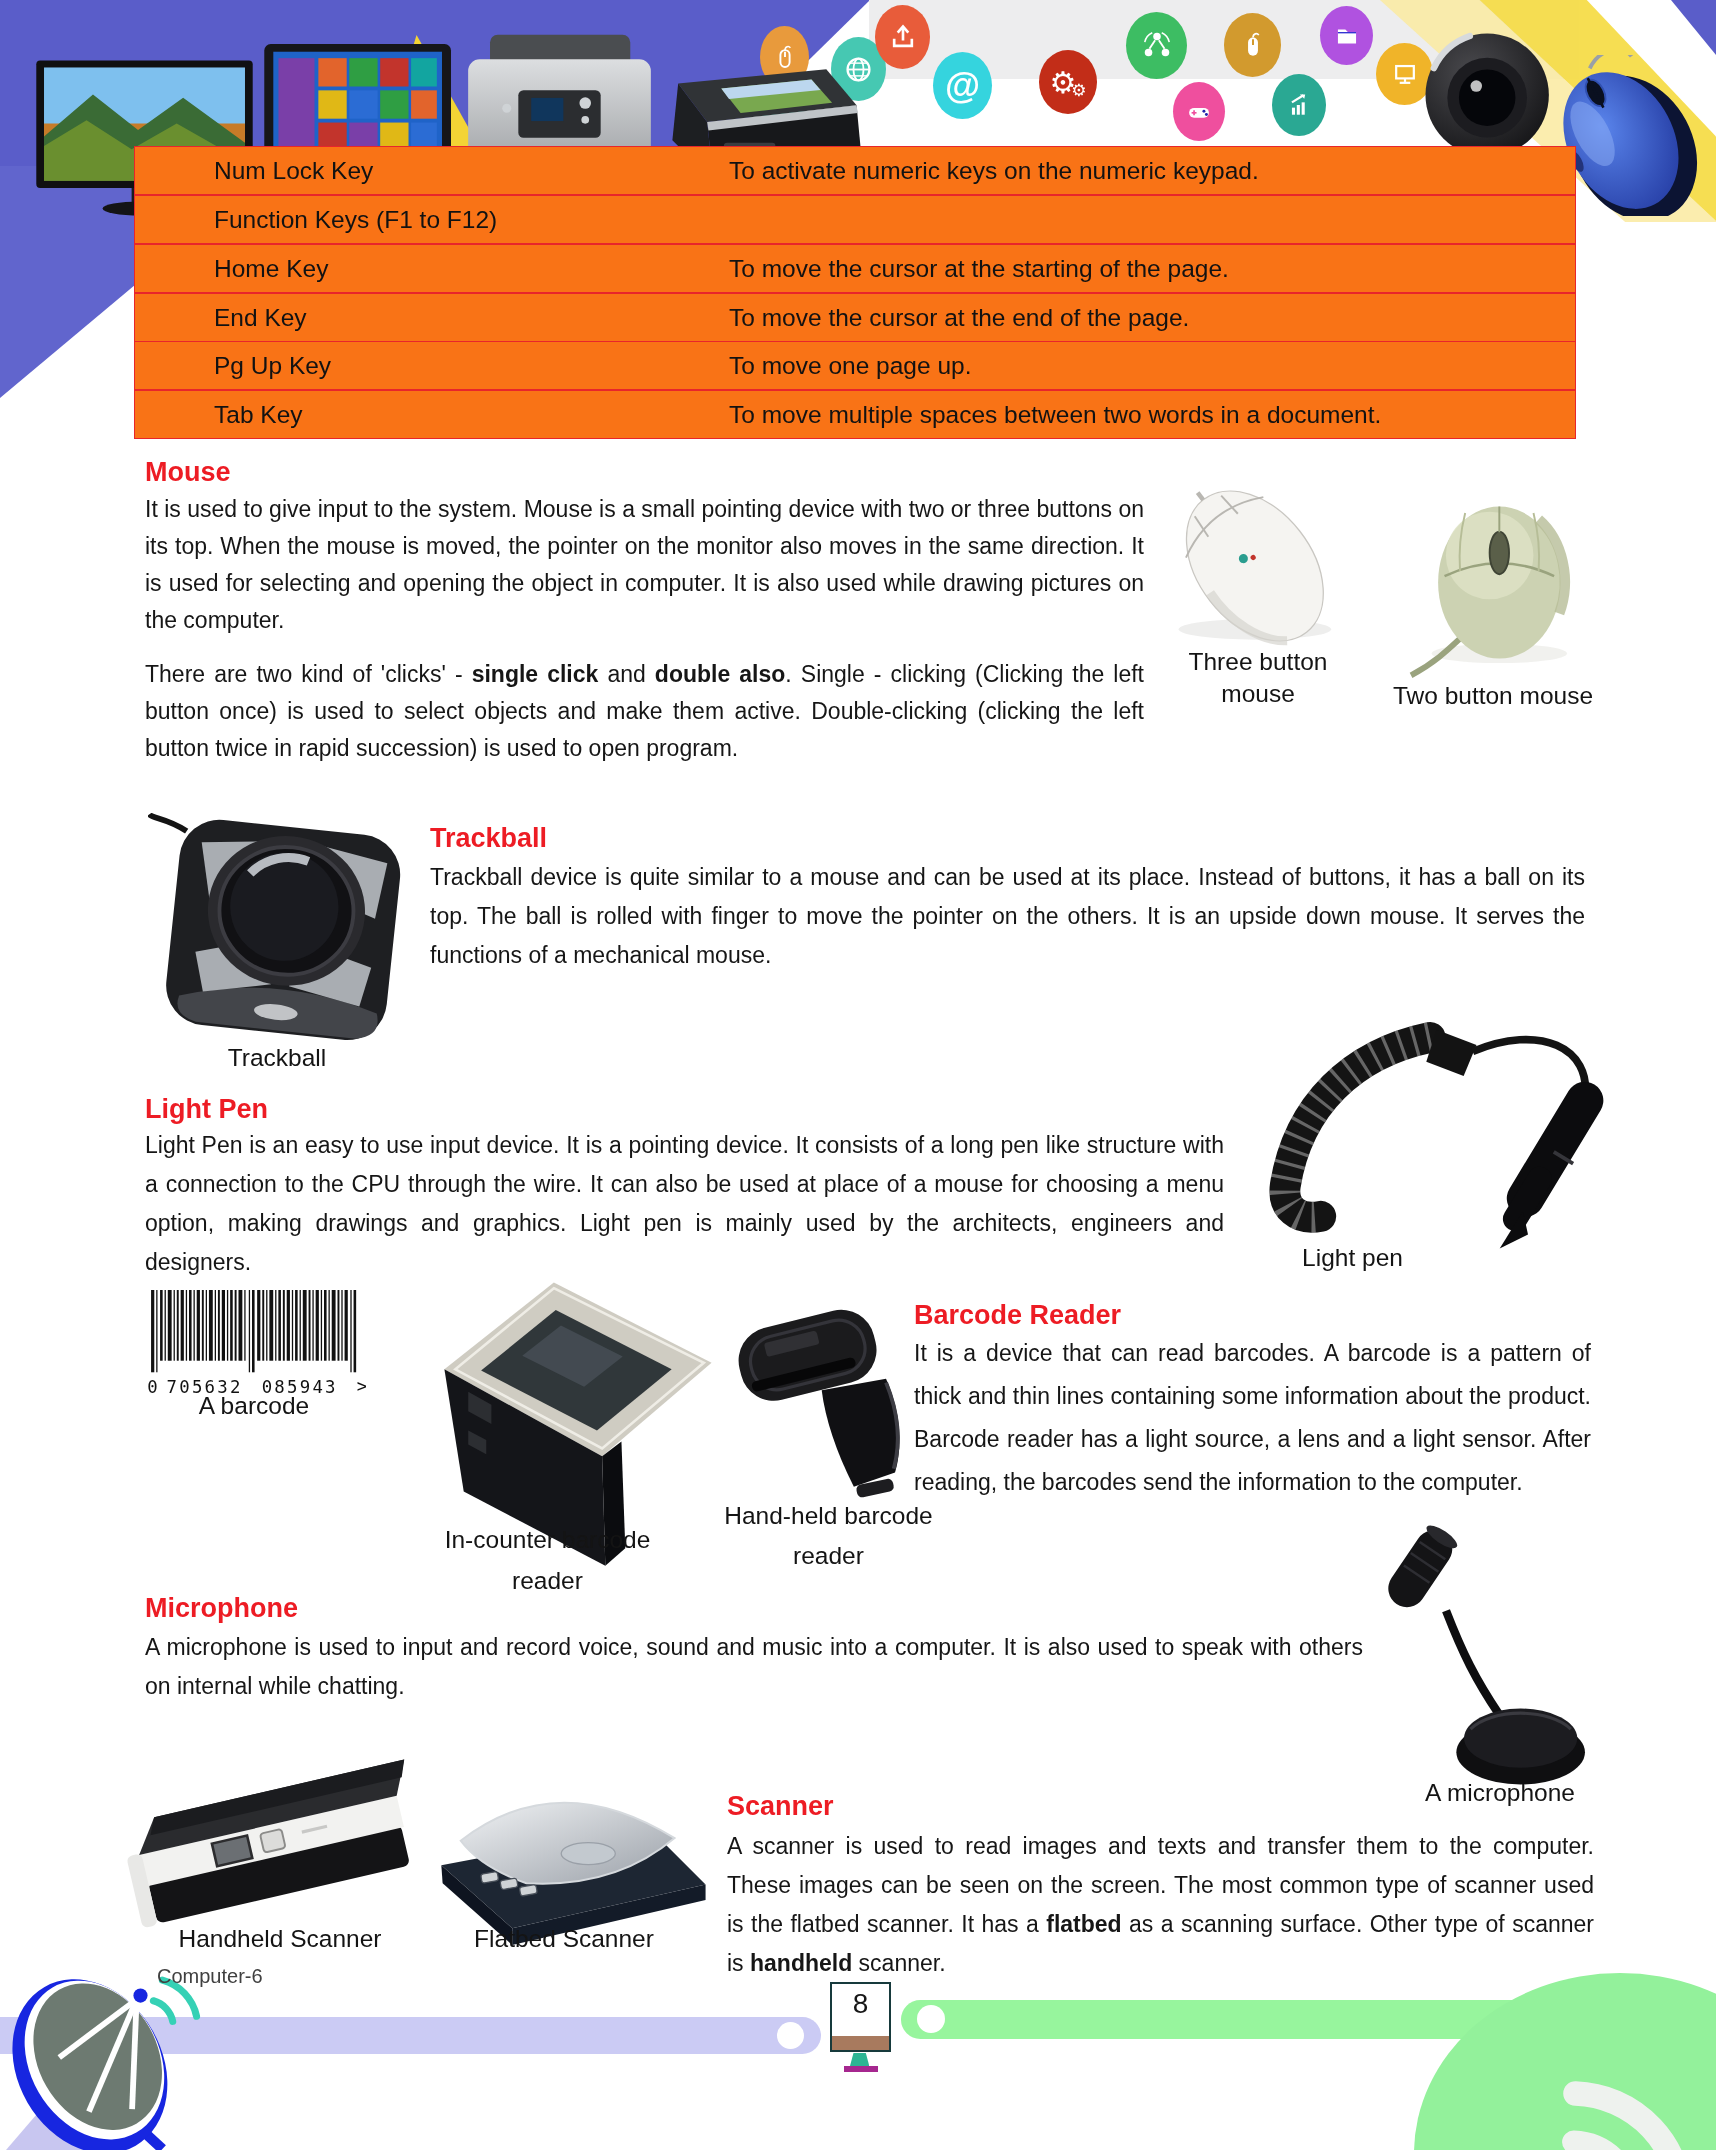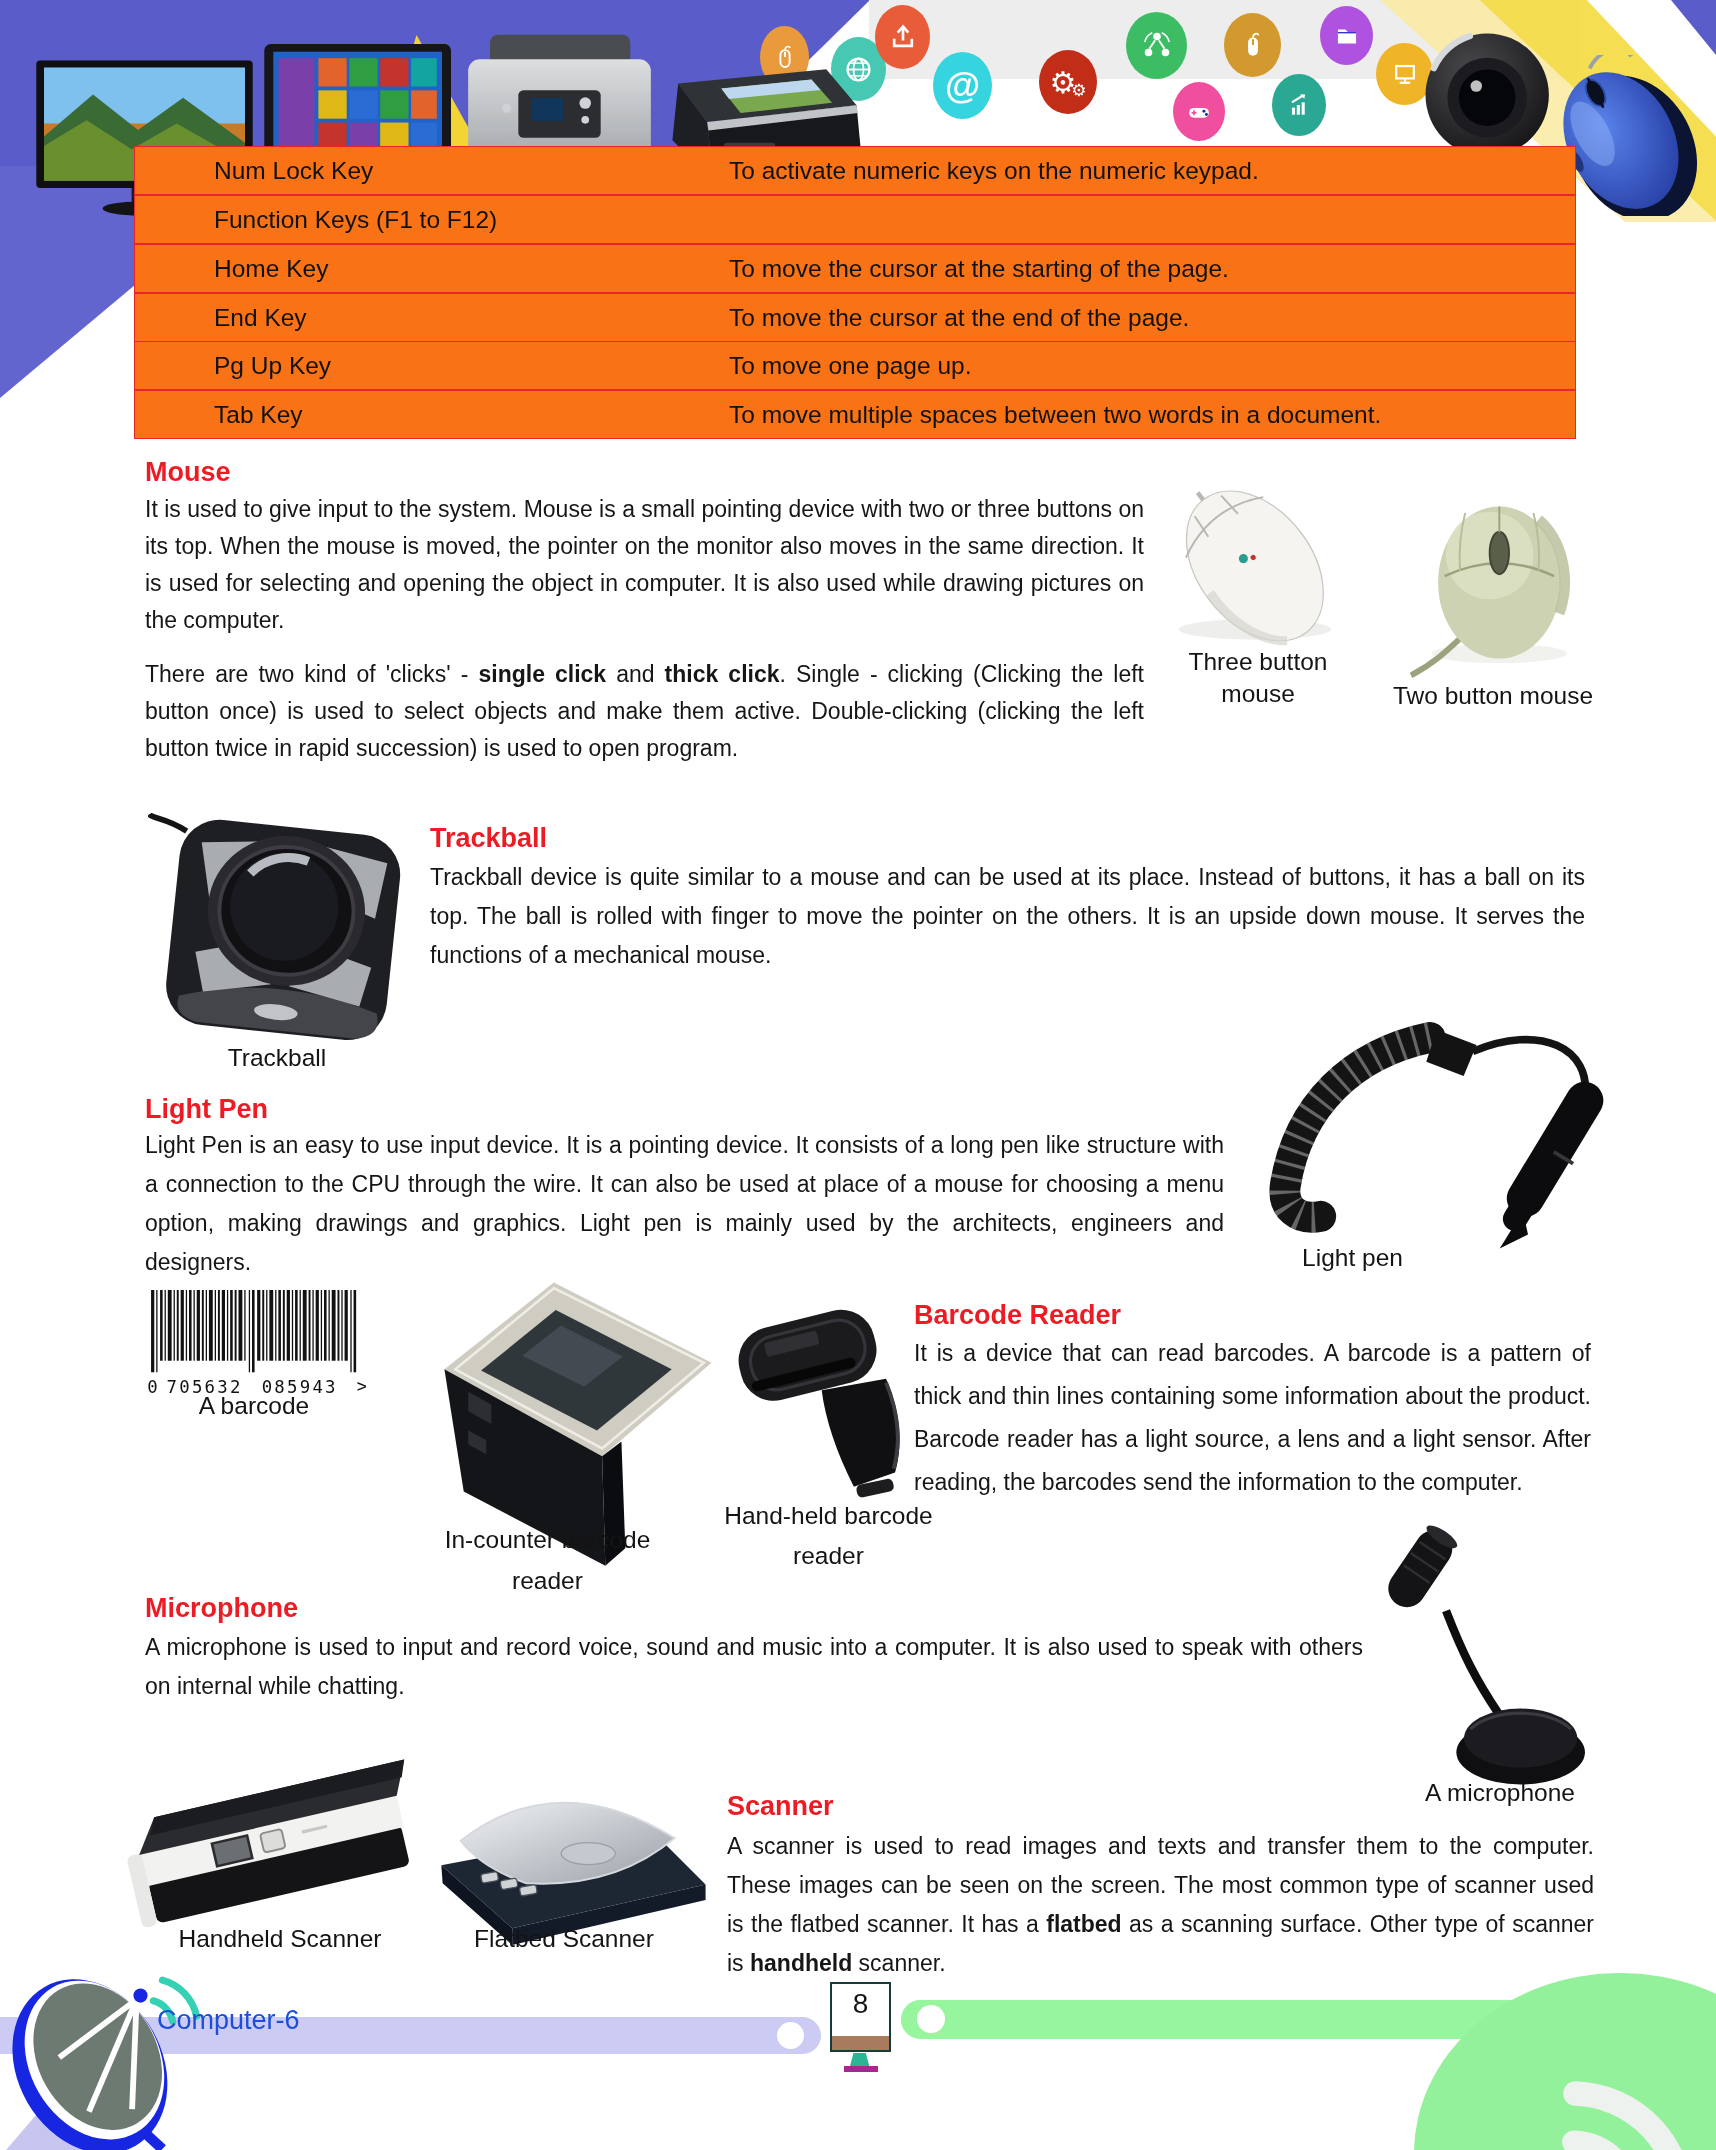--- a/index.html
+++ b/index.html
@@ -41,21 +41,21 @@
   .band-grn{left:901px;top:2000px;width:816px;height:39px;background:#97f59d;border-radius:19.3px 0 0 19.3px;}
   .dot-w{background:#ffffff;border-radius:50%;}
   .grn-ellipse{left:1414px;top:1973px;width:412px;height:361px;background:#93f19b;border-radius:50%;}
   .badge-screen{left:830px;top:1982px;width:61px;height:70px;background:#ffffff;
       border:2.6px solid #173a3c;box-sizing:border-box;z-index:8;}
   .badge-num{position:absolute;left:0;top:3.9px;width:100%;text-align:center;font-size:28px;color:#161616;}
   .badge-strip{position:absolute;left:0;bottom:0;width:100%;height:14px;background:#a87a5e;}
   .badge-stand{left:850px;top:2053px;width:19.3px;height:13px;background:#2bb593;
       clip-path:polygon(18% 0,82% 0,100% 100%,0 100%);z-index:8;}
   .badge-base{left:844px;top:2066px;width:34px;height:5.8px;background:#a6278f;z-index:8;}
-  .book-label{left:157px;top:1965px;font-size:27px;color:#1d4ed8;z-index:8;margin-top:40px;}
+  .book-label{left:157px;top:1965px;font-size:20px;color:#404040;z-index:8;}
 </style>
 </head>
 <body>
 
 <div class="page">
 
   <div class="abs hdr-purple"></div>
   <div class="abs hdr-purple-tri"></div>
   <div class="abs hdr-white-wedge"></div>
   <div class="abs hdr-yellow-wedge"></div>
@@ -269,21 +269,21 @@
     <span class="tdesc">To move one page up.</span>
   </div>
   <div class="trow" style="top:390px">
     <span class="tkey">Tab Key</span>
     <span class="tdesc">To move multiple spaces between two words in a document.</span>
   </div>
 
   <div class="h-red" style="left:145px;top:457px">Mouse</div>
   <div class="para" style="left:145px;top:491px;width:999px">It is used to give input to the system. Mouse is a small pointing device with two or three buttons on its top. When the mouse is moved, the pointer on the monitor also moves in the same direction. It is used for selecting and opening the object in computer. It is also used while drawing pictures on the computer.</div>
   <div class="para" style="left:145px;top:656px;width:999px">
-    <span>There are two kind of 'clicks' - </span><span class="b">single click</span><span> and </span><span class="b">thick click</span><span>. Single - clicking (Clicking the left button once) is used to select objects and make them active. Double-clicking (clicking the left button twice in rapid succession) is used to open program.</span>
+    <span>There are two kind of 'clicks' - </span><span class="b">single click</span><span> and </span><span class="b">double also</span><span>. Single - clicking (Clicking the left button once) is used to select objects and make them active. Double-clicking (clicking the left button twice in rapid succession) is used to open program.</span>
   </div>
 
   <svg class="abs img" style="left:1158px;top:482px" width="197" height="168" viewBox="0 0 305 260">
     <ellipse cx="150" cy="228" rx="118" ry="16" fill="#e3e3e1" opacity="0.6"></ellipse>
     <g transform="rotate(-38 150 130)">
       <ellipse cx="150" cy="130" rx="88" ry="130" fill="#f5f4f1" stroke="#c9c7c2" stroke-width="2"></ellipse>
       <path d="M 70,120 A 88 130 0 0 0 118,252" stroke="#d6d4cf" stroke-width="14" fill="none" opacity="0.7"></path>
       <path d="M 74,54 Q 150,14 226,54" stroke="#b9b7b2" stroke-width="3" fill="none"></path>
       <line x1="124" y1="12" x2="121" y2="50" stroke="#b9b7b2" stroke-width="3"></line>
       <line x1="176" y1="12" x2="179" y2="50" stroke="#b9b7b2" stroke-width="3"></line>

